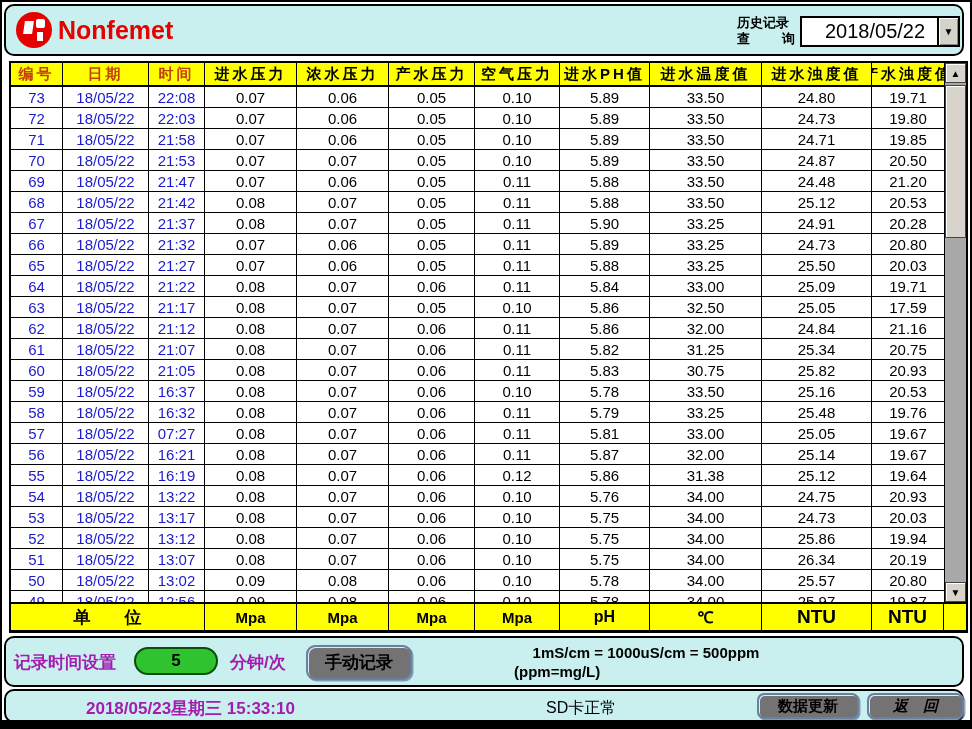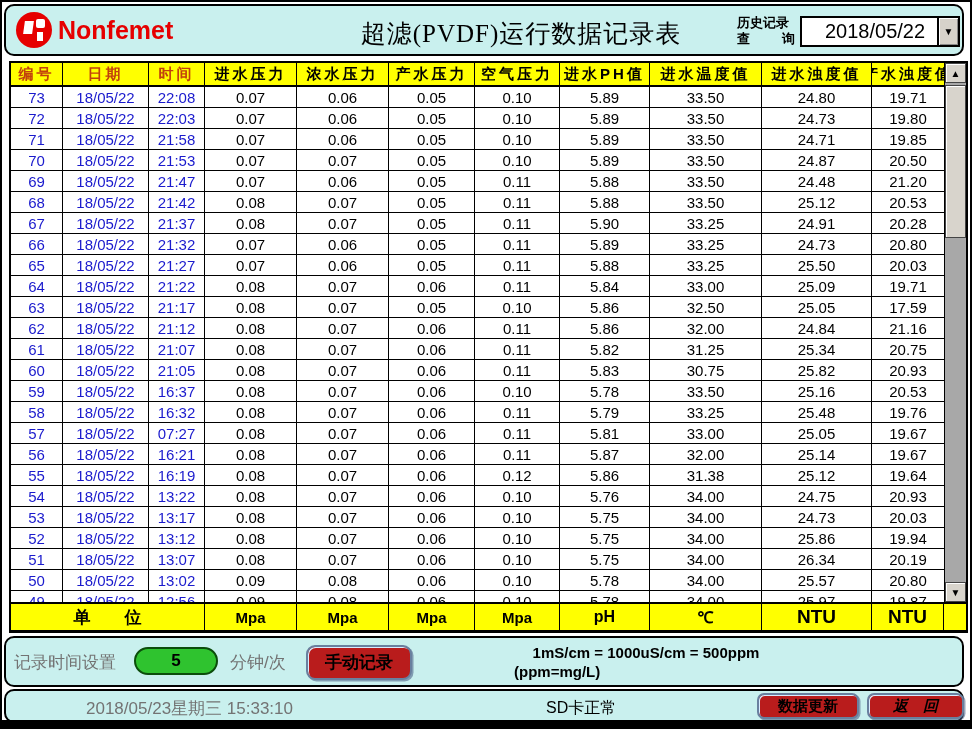--- a/index.html
+++ b/index.html
@@ -55,25 +55,25 @@
   .ucell{border-right:1px solid #000;display:flex;align-items:center;justify-content:center;
          font-weight:bold;font-size:15px;color:#000;}
   .ucell:last-child{border-right:none;}
   .u0{font-size:17px;} .u5{font-size:16px;} .u6{font-size:16px;} .u7,.u8{font-size:19px;}
 
   
   .panel{position:absolute;left:2px;width:960px;background:#c9f0ee;border:2px solid #000;border-radius:10px;box-sizing:border-box;}
   .panel1{top:634px;height:51px;}
   .panel2{top:687px;height:34px;}
   .p-abs{position:absolute;}
-  .blabel{font-size:17px;font-weight:normal;color:#737373;white-space:nowrap;}
+  .blabel{font-size:17px;font-weight:bold;color:#a21caf;white-space:nowrap;}
   .green-pill{left:128px;top:9px;width:84px;height:28px;background:#2fc32f;border:2px solid #0b4d0b;
               border-radius:14px;box-sizing:border-box;text-align:center;font-size:17px;font-weight:bold;
               line-height:24px;color:#000;}
-  .hbtn{background:#b91c1c;border:2px solid #69809f;border-radius:9px;box-sizing:border-box;color:#000;
+  .hbtn{background:#737373;border:2px solid #69809f;border-radius:9px;box-sizing:border-box;color:#000;
         display:flex;align-items:center;justify-content:center;font-weight:bold;
         box-shadow:1.5px 1.5px 0 rgba(70,90,130,.55),inset 1px 1px 0 #d8ecff;}
   .btn-manual{left:300px;top:7px;width:106px;height:35px;font-size:17px;}
   .btn-flow{left:860px;top:8px;width:98px;height:34px;font-size:16px;}
   .conv{left:450px;top:5px;width:380px;font-size:15px;font-weight:bold;line-height:19px;color:#000;}
   .conv .c1{text-align:center;}
   .conv .c2{text-align:left;padding-left:58px;}
   .datetime{left:80px;top:6px;}
   .sd-status{left:540px;top:7px;font-size:16px;color:#000;}
   .btn-update{left:751px;top:2px;width:102px;height:26px;font-size:15px;border-radius:7px;}
@@ -84,21 +84,20 @@
 
 <div class="screen">
 
   <div class="topbar">
     <div class="logo">
       <div class="logo-mark">
           <span class="m2"></span>
         </div>
       <span class="logo-text">Nonfemet</span>
     </div>
-    <div class="title">超滤(PVDF)运行数据记录表</div>
     <div class="history-label">
       <div>历史记录</div>
       <div class="l2">
         <span>查</span>
         <span>询</span>
       </div>
     </div>
     <div class="combo">
       <div class="combo-value">2018/05/22</div>
       <div class="combo-btn">▼</div>

